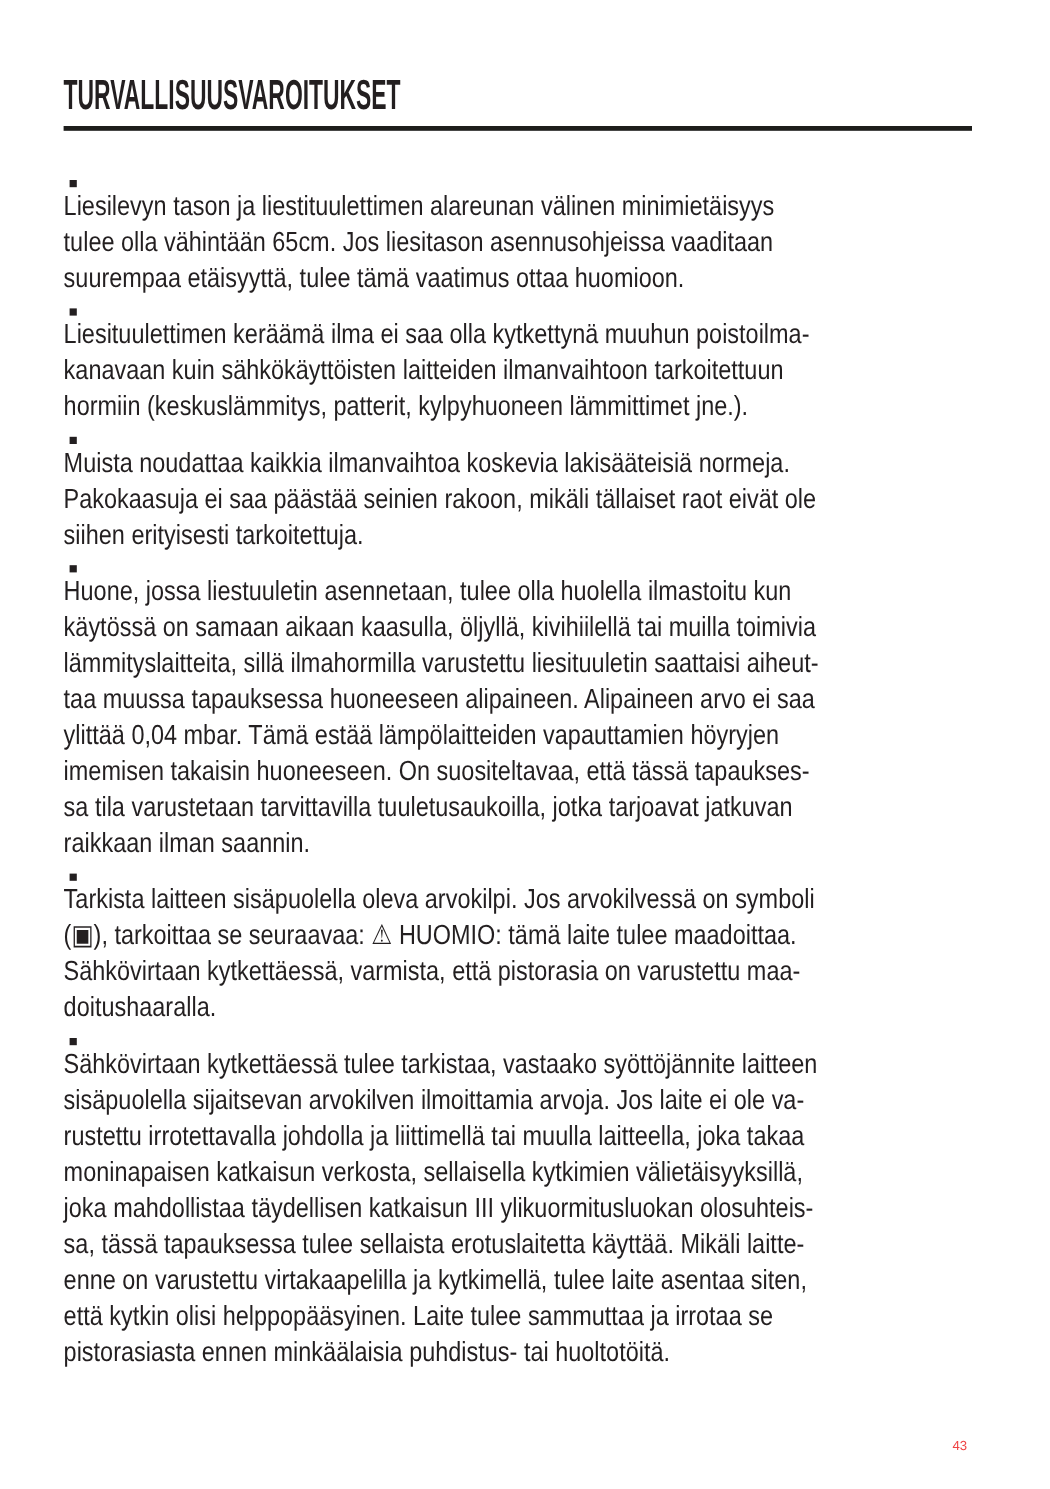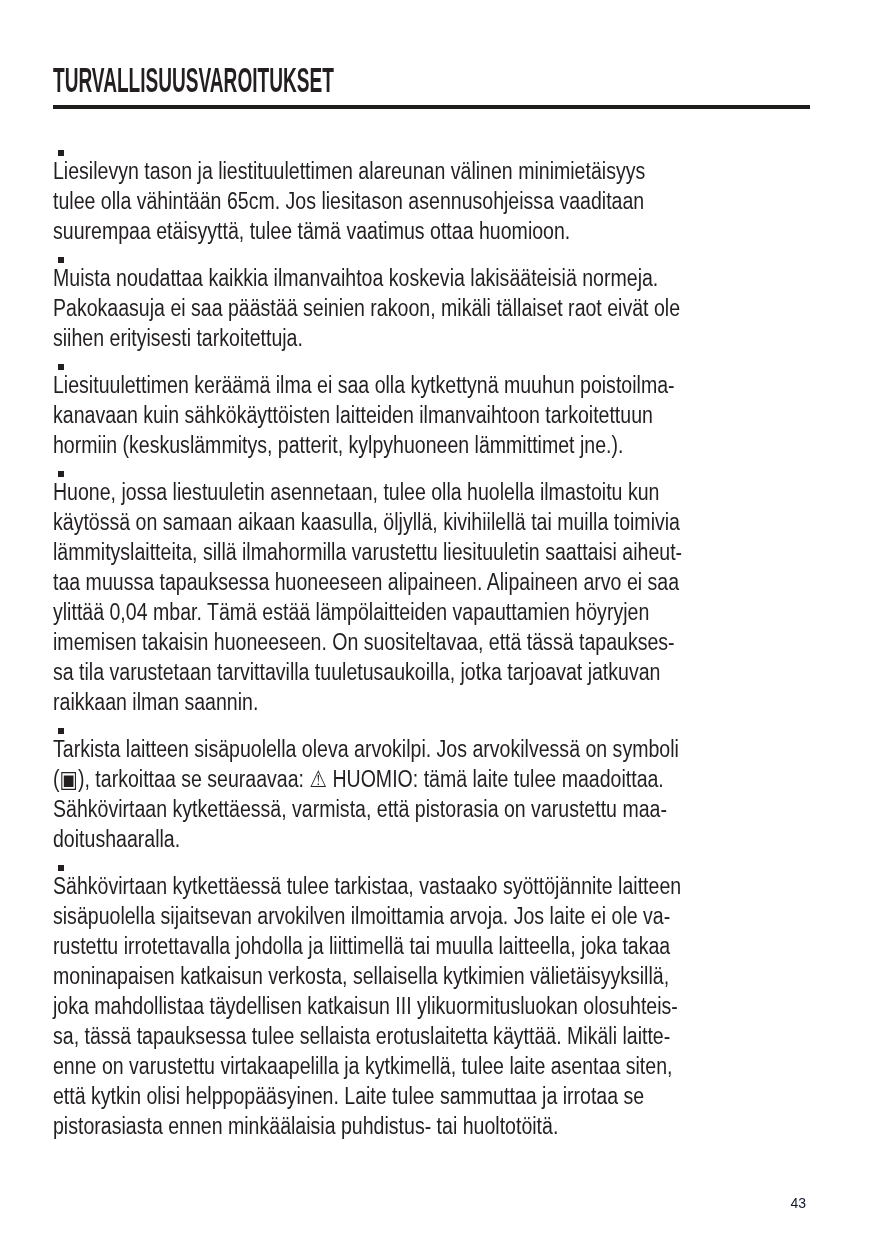--- a/index.html
+++ b/index.html
@@ -61,50 +61,50 @@
     white-space: pre-line;
     width: 920px;
     transform: scaleX(0.85);
     transform-origin: 0 0;
     color: #231f20;
   }
   .page-number {
     position: absolute;
     right: 69px;
     bottom: 30px;
-    font-size: 14px;
-    color: #0f172a;
+    font-size: 11px;
+    color: #ef4444;
   }
 </style>
 </head>
 <body>
 
 <div class="content">
   <h1 class="page-title">TURVALLISUUSVAROITUKSET</h1>
   <div class="title-divider"></div>
   <ul class="warning-list">
   <li>
     <span class="bullet-marker"></span>
     <span class="bullet-text">Liesilevyn tason ja liestituulettimen alareunan välinen minimietäisyys
 tulee olla vähintään 65cm. Jos liesitason asennusohjeissa vaaditaan
 suurempaa etäisyyttä, tulee tämä vaatimus ottaa huomioon.</span>
   </li>
 
   <li>
     <span class="bullet-marker"></span>
-    <span class="bullet-text">Muista noudattaa kaikkia ilmanvaihtoa koskevia lakisääteisiä normeja.
-Pakokaasuja ei saa päästää seinien rakoon, mikäli tällaiset raot eivät ole
-siihen erityisesti tarkoitettuja.</span>
+    <span class="bullet-text">Liesituulettimen keräämä ilma ei saa olla kytkettynä muuhun poistoilma-
+kanavaan kuin sähkökäyttöisten laitteiden ilmanvaihtoon tarkoitettuun
+hormiin (keskuslämmitys, patterit, kylpyhuoneen lämmittimet jne.).</span>
   </li>
 
   <li>
     <span class="bullet-marker"></span>
-    <span class="bullet-text">Liesituulettimen keräämä ilma ei saa olla kytkettynä muuhun poistoilma-
-kanavaan kuin sähkökäyttöisten laitteiden ilmanvaihtoon tarkoitettuun
-hormiin (keskuslämmitys, patterit, kylpyhuoneen lämmittimet jne.).</span>
+    <span class="bullet-text">Muista noudattaa kaikkia ilmanvaihtoa koskevia lakisääteisiä normeja.
+Pakokaasuja ei saa päästää seinien rakoon, mikäli tällaiset raot eivät ole
+siihen erityisesti tarkoitettuja.</span>
   </li>
 
   <li>
     <span class="bullet-marker"></span>
     <span class="bullet-text">Huone, jossa liestuuletin asennetaan, tulee olla huolella ilmastoitu kun
 käytössä on samaan aikaan kaasulla, öljyllä, kivihiilellä tai muilla toimivia
 lämmityslaitteita, sillä ilmahormilla varustettu liesituuletin saattaisi aiheut-
 taa muussa tapauksessa huoneeseen alipaineen. Alipaineen arvo ei saa
 ylittää 0,04 mbar. Tämä estää lämpölaitteiden vapauttamien höyryjen
 imemisen takaisin huoneeseen. On suositeltavaa, että tässä tapaukses-

